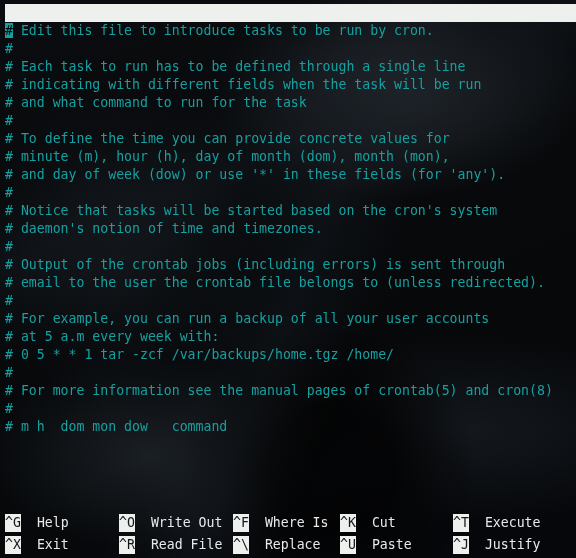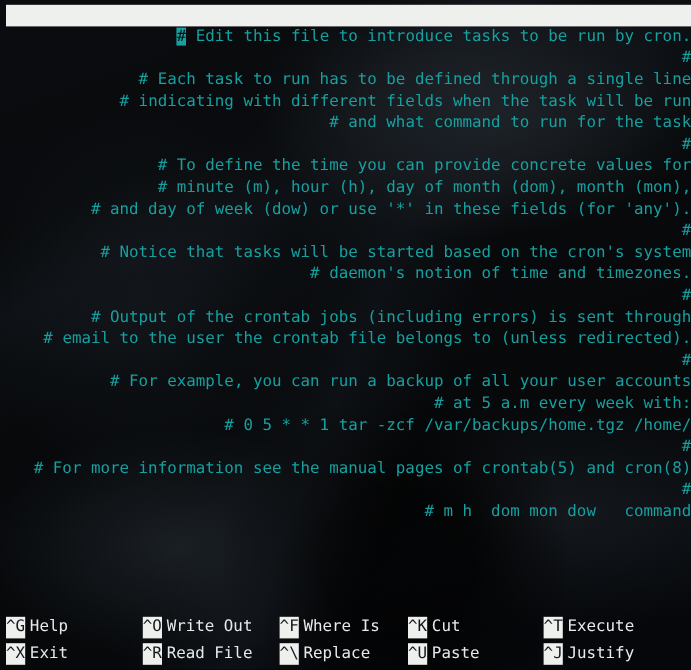--- a/index.html
+++ b/index.html
@@ -59,21 +59,20 @@
     position:absolute;
     left:5px; top:22px;
     width:571px; height:486px;
     white-space:pre;
     overflow:hidden;
   }
   .line {
     height:18px;
     color:#16a0a0;
     white-space:pre;
-    text-align:right;
   }
   .cursor-cell {
     background:#16a0a0;
     color:#06090b;
   }
 
   
   .helpbar {
     position:absolute;
     left:0; top:514px;
@@ -88,21 +87,21 @@
     white-space:pre;
     display:flex;
     align-items:center;
   }
   .key {
     background:#eef0ee;
     color:#14171a;
     padding:0 0px;
     white-space:pre;
   }
-  .lbl { margin-left:4px; color:#e8eaea; white-space:pre; }
+  .lbl { margin-left:16px; color:#e8eaea; white-space:pre; }
 </style>
 </head>
 <body>
 
 <div class="wallpaper"></div>
 
 <div class="terminal">
 
   <div class="titlebar">
     

